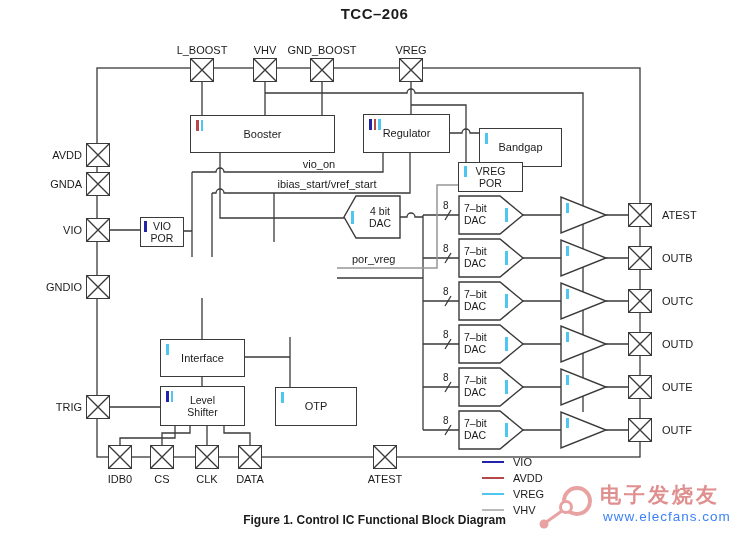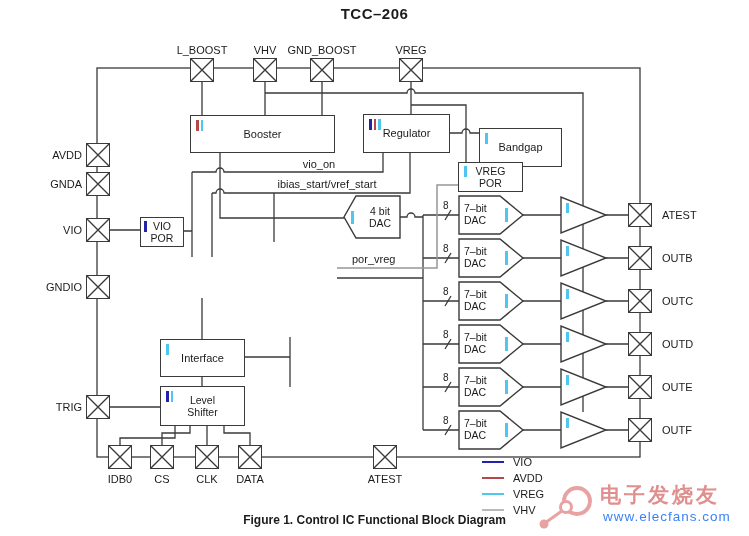--- a/index.html
+++ b/index.html
@@ -279,20 +279,26 @@
       </span>
     <span class="sm">Level</span>
     <span class="sm">Shifter</span>
   </div>
   <div class="abs block" style="left:160px;top:339px;width:85px;height:38px">
     <span class="ticks">
         <i class="tk tk-vreg"></i>
       </span>
     <span>Interface</span>
   </div>
+  <div class="abs block" style="left:275px;top:387px;width:82px;height:39px">
+    <span class="ticks">
+        <i class="tk tk-vreg"></i>
+      </span>
+    <span>OTP</span>
+  </div>
 
   <div class="abs ctick" style="left:351px;top:211px;height:13px"></div>
   <div class="abs dactxt" style="left:360px;top:205px;width:40px;text-align:center">
     <div>4 bit</div>
     <div>DAC</div>
   </div>
 
   <div class="abs dactxt" style="left:464px;top:202px">
       <div>7–bit</div>
       <div>DAC</div>

